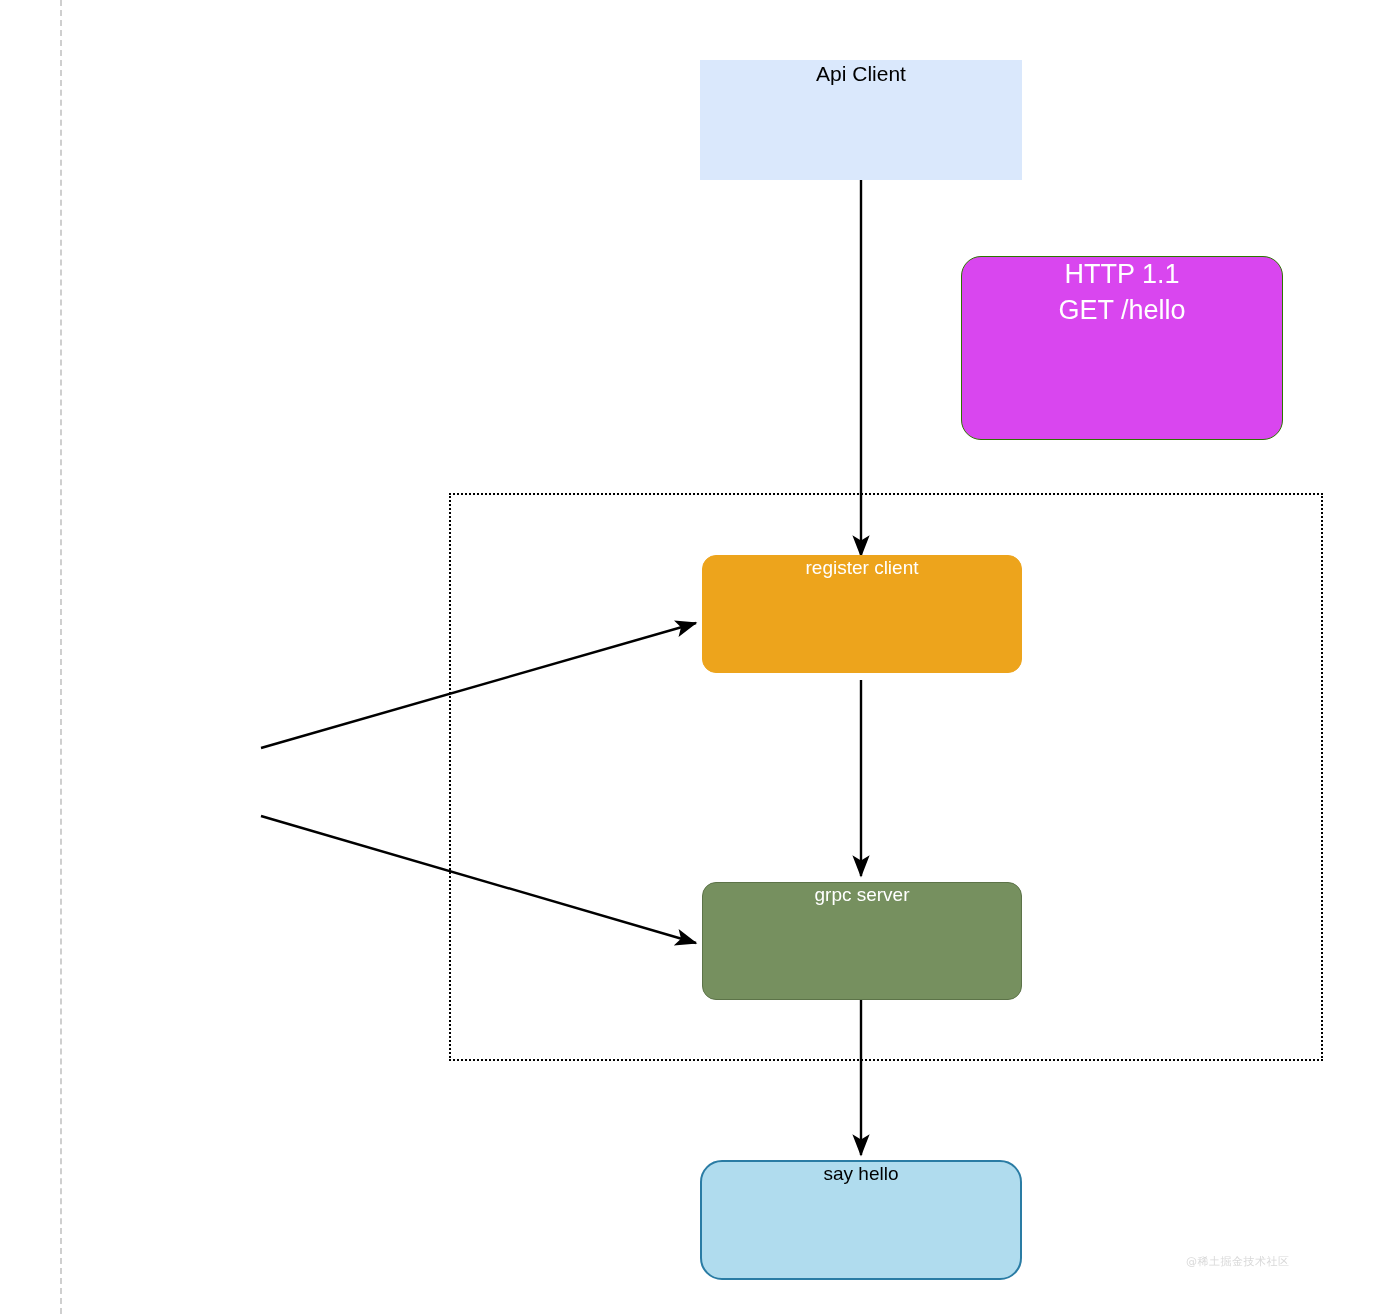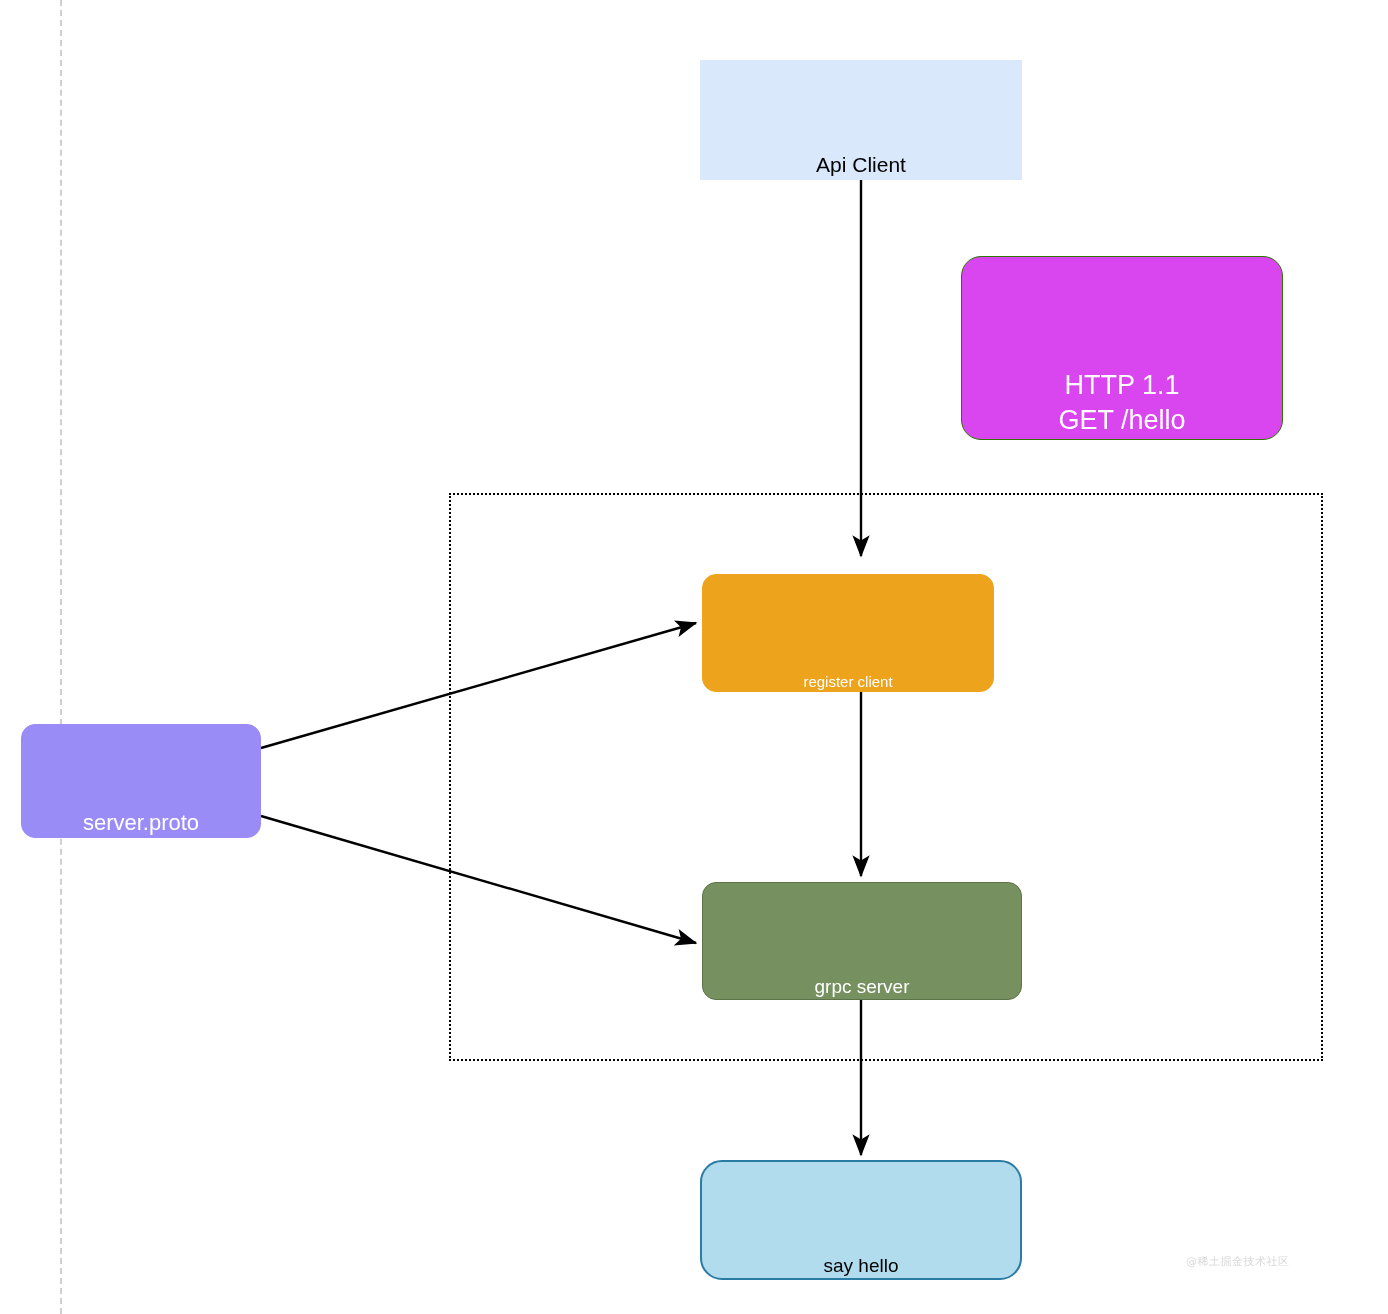--- a/index.html
+++ b/index.html
@@ -22,21 +22,21 @@
     left: 0;
     top: 0;
     width: 1388px;
     height: 1314px;
     pointer-events: none;
   }
   .node {
     position: absolute;
     box-sizing: border-box;
     display: flex;
-    align-items: flex-end;
+    align-items: flex-start;
     justify-content: center;
     text-align: center;
     line-height: 1.28;
     white-space: pre-line;
   }
   
   #node-api-client {
     left: 700px;
     top: 60px;
     width: 322px;
@@ -67,28 +67,28 @@
     height: 114px;
     background: #9a8cf7;
     border: 1px solid #9a8cf7;
     border-radius: 14px;
     color: #ffffff;
     font-size: 22px;
   }
   
   #node-register-client {
     left: 702px;
-    top: 574px;
-    width: 292px;
+    top: 555px;
+    width: 320px;
     height: 118px;
     background: #eda41c;
     border: 1px solid #eda41c;
     border-radius: 14px;
     color: #ffffff;
-    font-size: 15px;
+    font-size: 19px;
   }
   
   #node-grpc-server {
     left: 702px;
     top: 882px;
     width: 320px;
     height: 118px;
     background: #76905f;
     border: 1px solid #5c7348;
     border-radius: 14px;
@@ -178,23 +178,20 @@
 
   <div class="node" id="node-api-client">
     <span>Api Client</span>
   </div>
 
   <div class="node" id="node-http-note">
     <span>HTTP 1.1
 GET /hello</span>
   </div>
 
-  <div class="node" id="node-server-proto">
-    <span>server.proto</span>
-  </div>
 
   <div class="node" id="node-register-client">
     <span>register client</span>
   </div>
 
   <div class="node" id="node-grpc-server">
     <span>grpc server</span>
   </div>
 
   <div class="node" id="node-say-hello">

